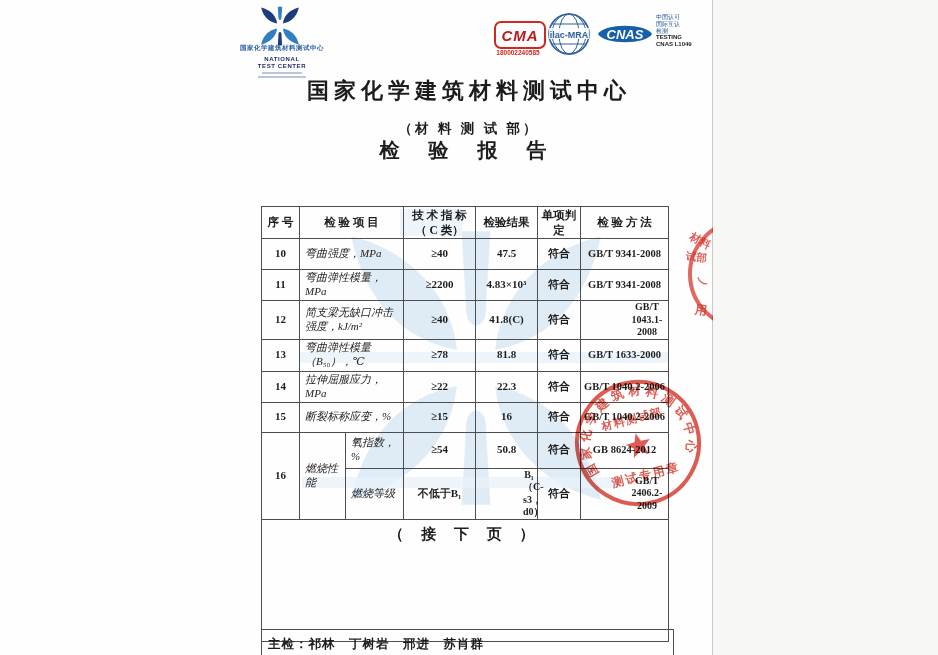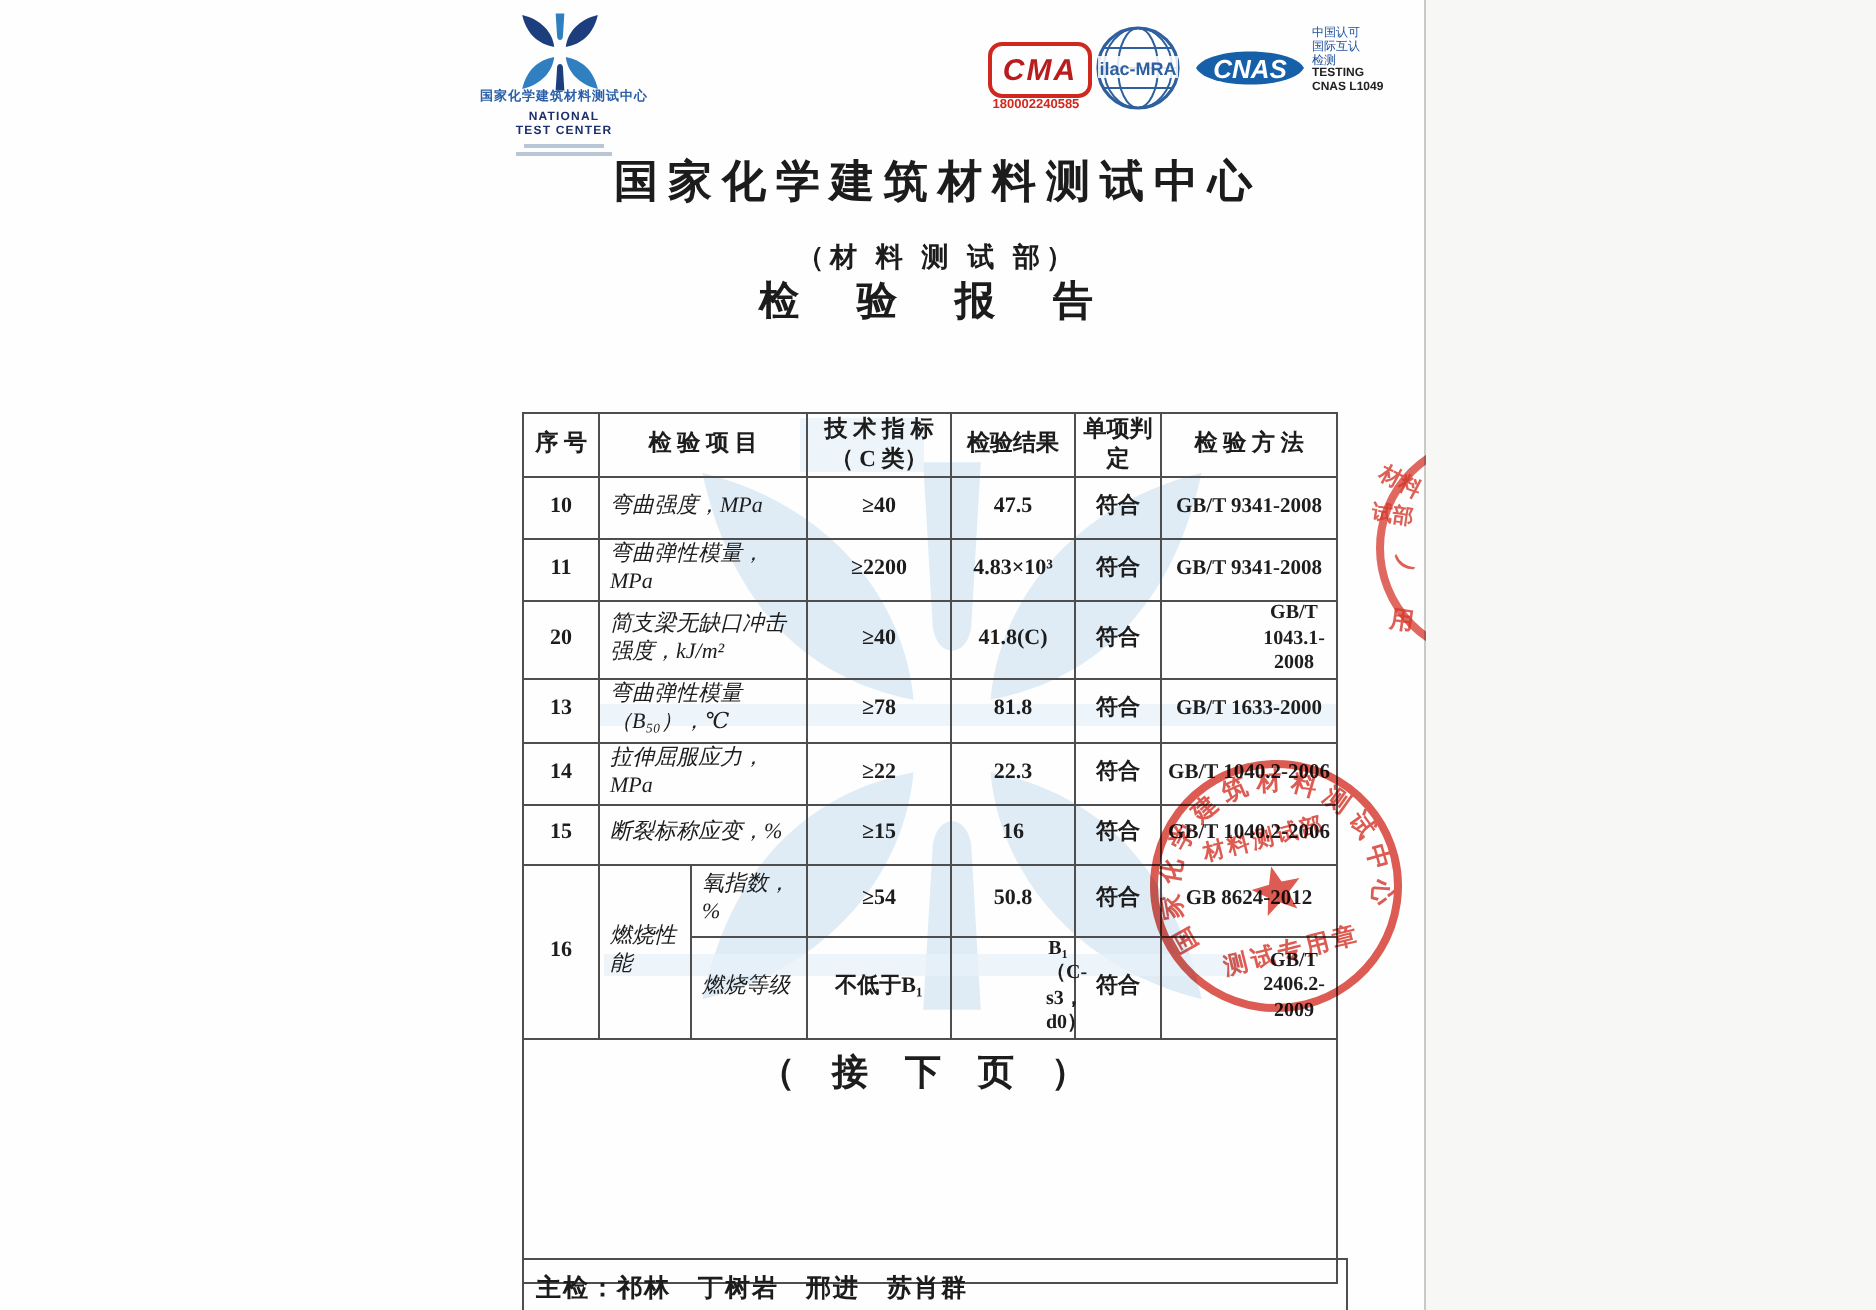--- a/index.html
+++ b/index.html
@@ -45,21 +45,21 @@
   
   .rpt-table{position:absolute;left:261px;top:206px;border-collapse:collapse;table-layout:fixed;
              width:407px;background:transparent;}
   .rpt-table td{border:1px solid #4e4e4e;text-align:center;font-size:11px;padding:0 2px;
                 color:#1d1d1d;font-weight:700;line-height:1.25;}
   .rpt-table td.item{text-align:left;padding-left:5px;font-weight:500;font-style:italic;}
   .rpt-table td.hdr{font-size:11.5px;font-weight:700;}
   .rpt-table td.method{font-size:10.5px;font-weight:700;font-family:"Liberation Serif",serif;}
   .rpt-table td.num{font-weight:700;}
   .rpt-table td.sm{font-size:10px;padding-left:47px;}
-  .rpt-table td.cont{vertical-align:top;padding-top:5px;font-size:18px;font-weight:700;
+  .rpt-table td.cont{vertical-align:top;padding-top:5px;font-size:15px;font-weight:700;
                 letter-spacing:7px;}
   .footer-box{left:261px;top:613px;width:405px;height:28px;border:1px solid #4e4e4e;
               display:flex;align-items:center;padding-left:6px;font-size:12.5px;font-weight:700;
               letter-spacing:1px;margin-top:16px;}
 
   
   .stamp{mix-blend-mode:multiply;}
   .edge-stamp-clip{left:686px;top:216px;width:27px;height:116px;overflow:hidden;}
 </style>
 </head>
@@ -163,21 +163,21 @@
     </tr>
     <tr style="height:31px">
       <td class="num">11</td>
       <td class="item" colspan="2">弯曲弹性模量，MPa</td>
       <td class="num">≥2200</td>
       <td class="num">4.83×10³</td>
       <td>符合</td>
       <td class="method">GB/T 9341-2008</td>
     </tr>
     <tr style="height:32px">
-      <td class="num">20</td>
+      <td class="num">12</td>
       <td class="item" colspan="2">简支梁无缺口冲击强度，kJ/m²</td>
       <td class="num">≥40</td>
       <td class="num">41.8(C)</td>
       <td>符合</td>
       <td class="method sm">GB/T 1043.1-2008</td>
     </tr>
     <tr style="height:32px">
       <td class="num">13</td>
       <td class="item" colspan="2">弯曲弹性模量（B₅₀），℃</td>
       <td class="num">≥78</td>

